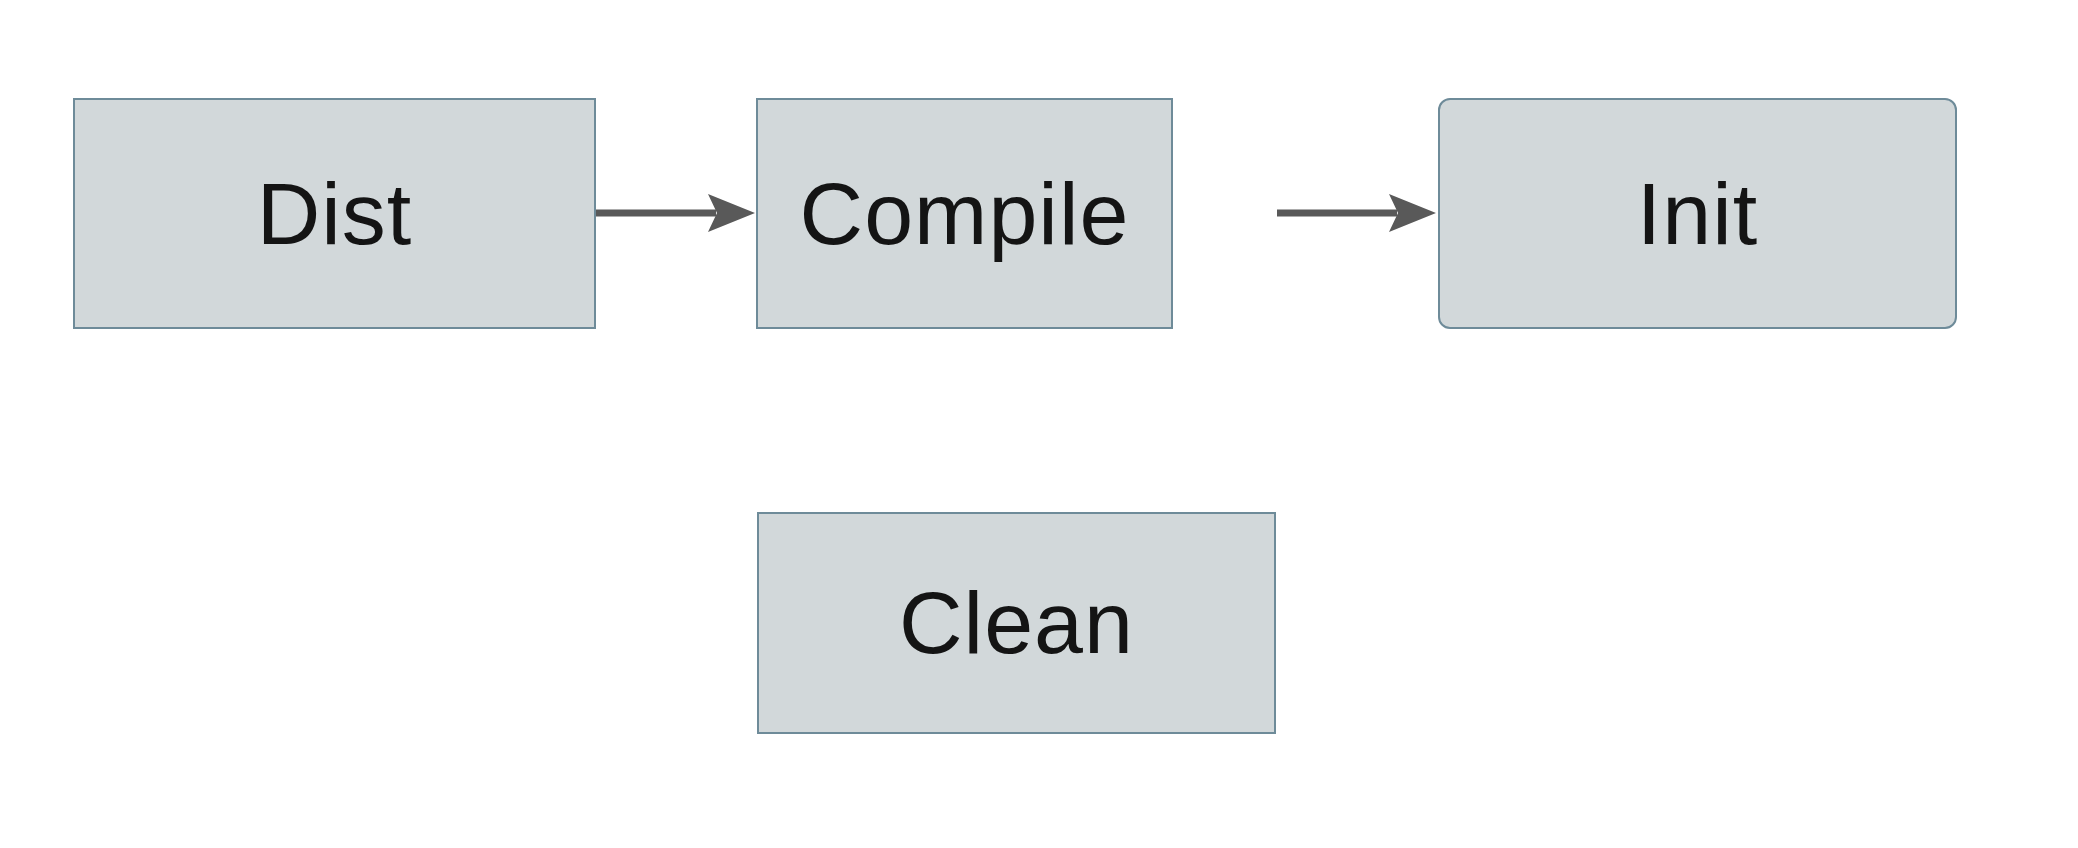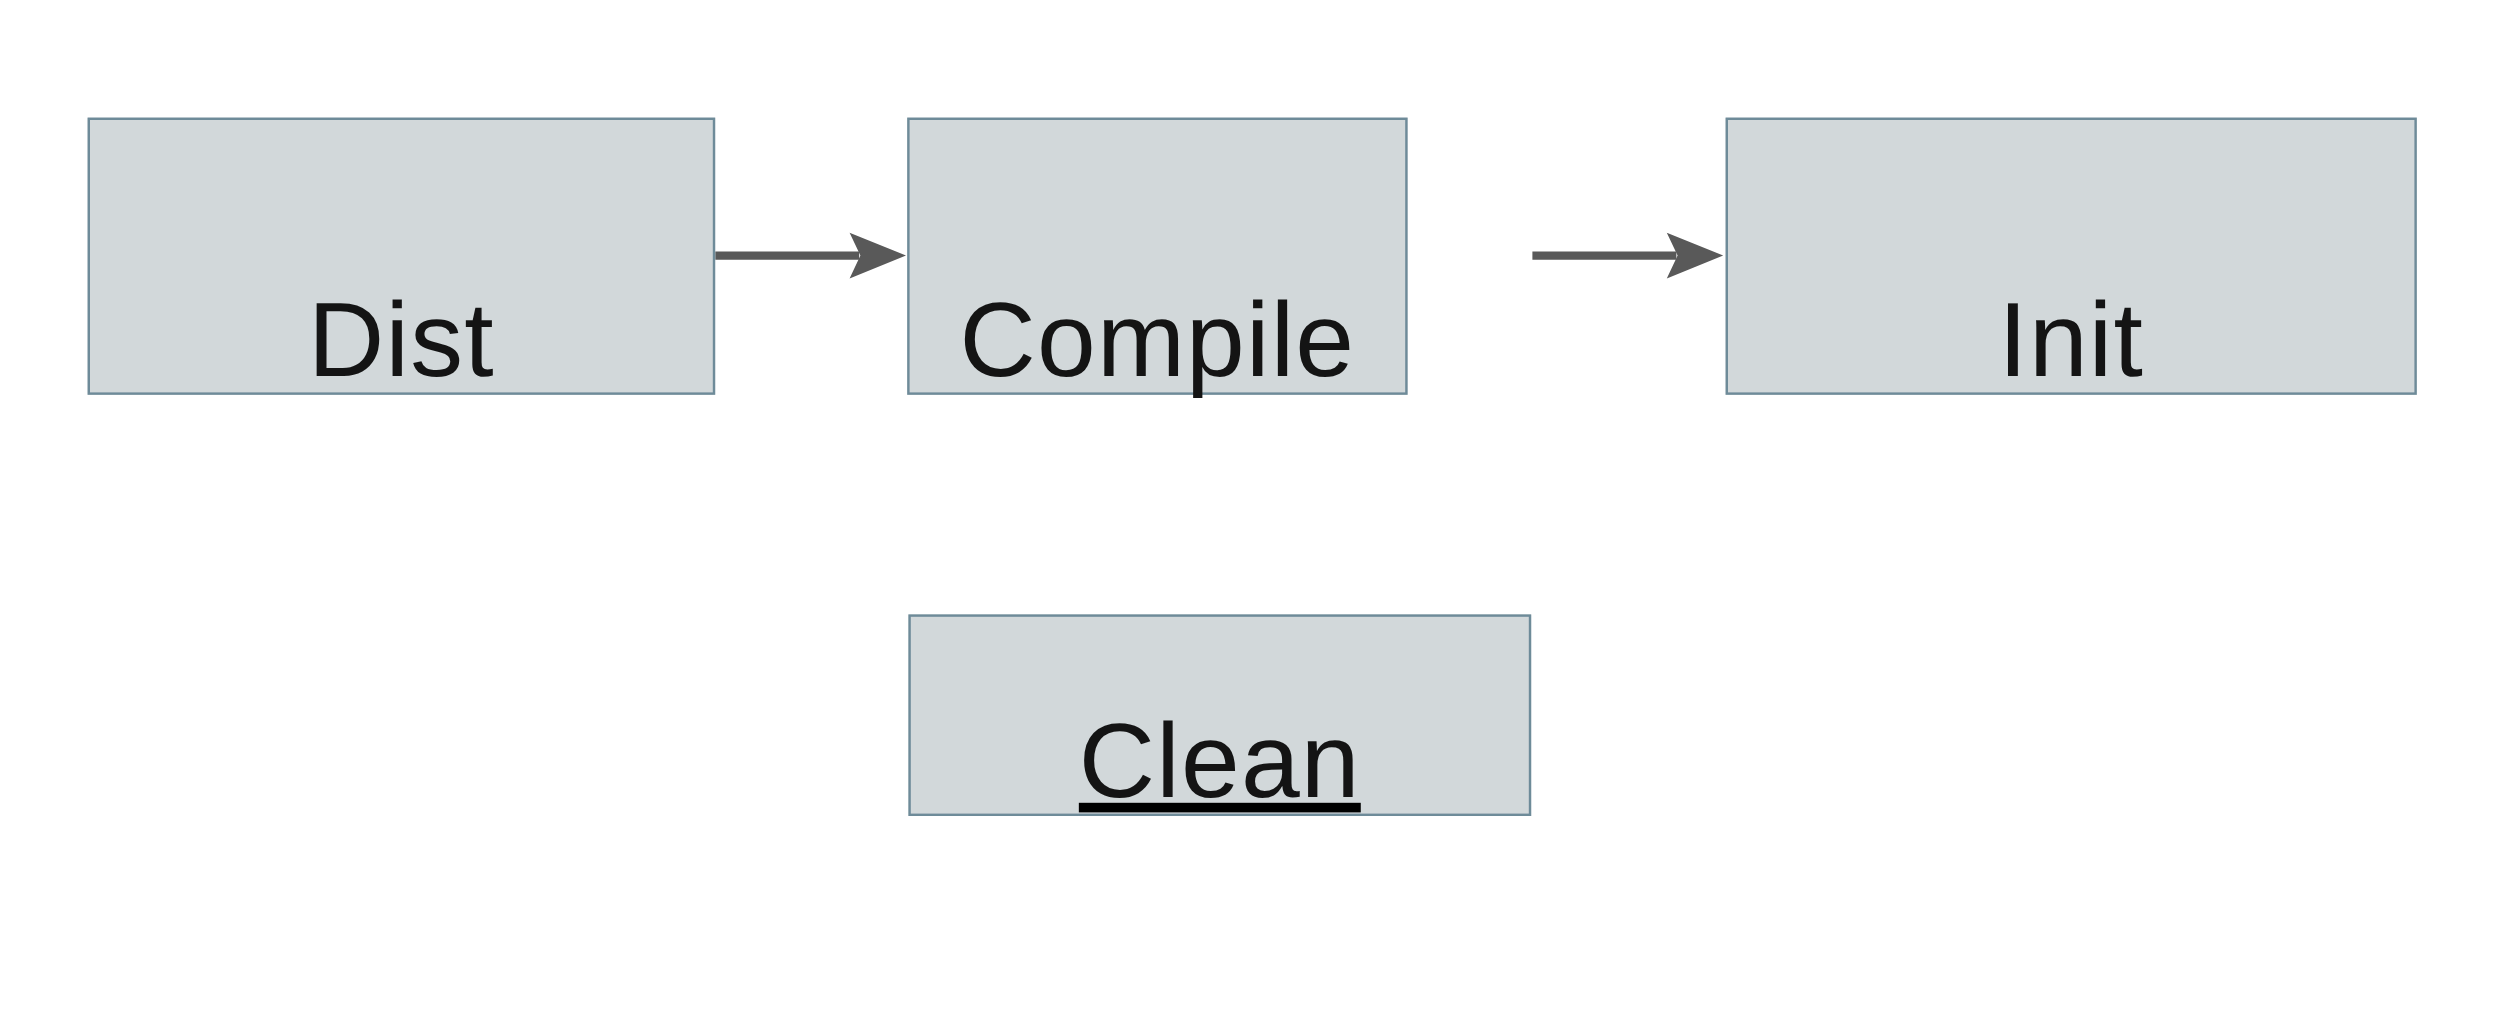--- a/index.html
+++ b/index.html
@@ -14,34 +14,34 @@
     background: var(--page-bg, #ffffff);
     font-family: "Liberation Sans", sans-serif;
     overflow: hidden;
   }
   .node {
     position: absolute;
     box-sizing: border-box;
     background: var(--node-fill, #d2d8da);
     border: 2px solid var(--node-border, #6e8b99);
     display: flex;
-    align-items: flex-end;
+    align-items: center;
     justify-content: center;
   }
   .node span {
     font-size: 88px;
     line-height: 1;
     color: var(--text-color, #141414);
     letter-spacing: 1px;
     white-space: nowrap;
   }
   #node-dist    { left: 73px;   top: 98px;  width: 523px; height: 231px; }
   #node-compile { left: 756px;  top: 98px;  width: 417px; height: 231px; }
-  #node-init    { left: 1438px; top: 98px;  width: 576px; height: 231px; }
-  #node-clean   { left: 757px;  top: 512px; width: 519px; height: 168px; text-decoration: underline; }
+  #node-init    { left: 1438px; top: 98px;  width: 519px; height: 231px; border-radius: 12px; }
+  #node-clean   { left: 757px;  top: 512px; width: 519px; height: 222px; }
   svg.edges {
     position: absolute;
     left: 0; top: 0;
     width: 2078px;
     height: 848px;
     pointer-events: none;
   }
 </style>
 </head>
 <body>

